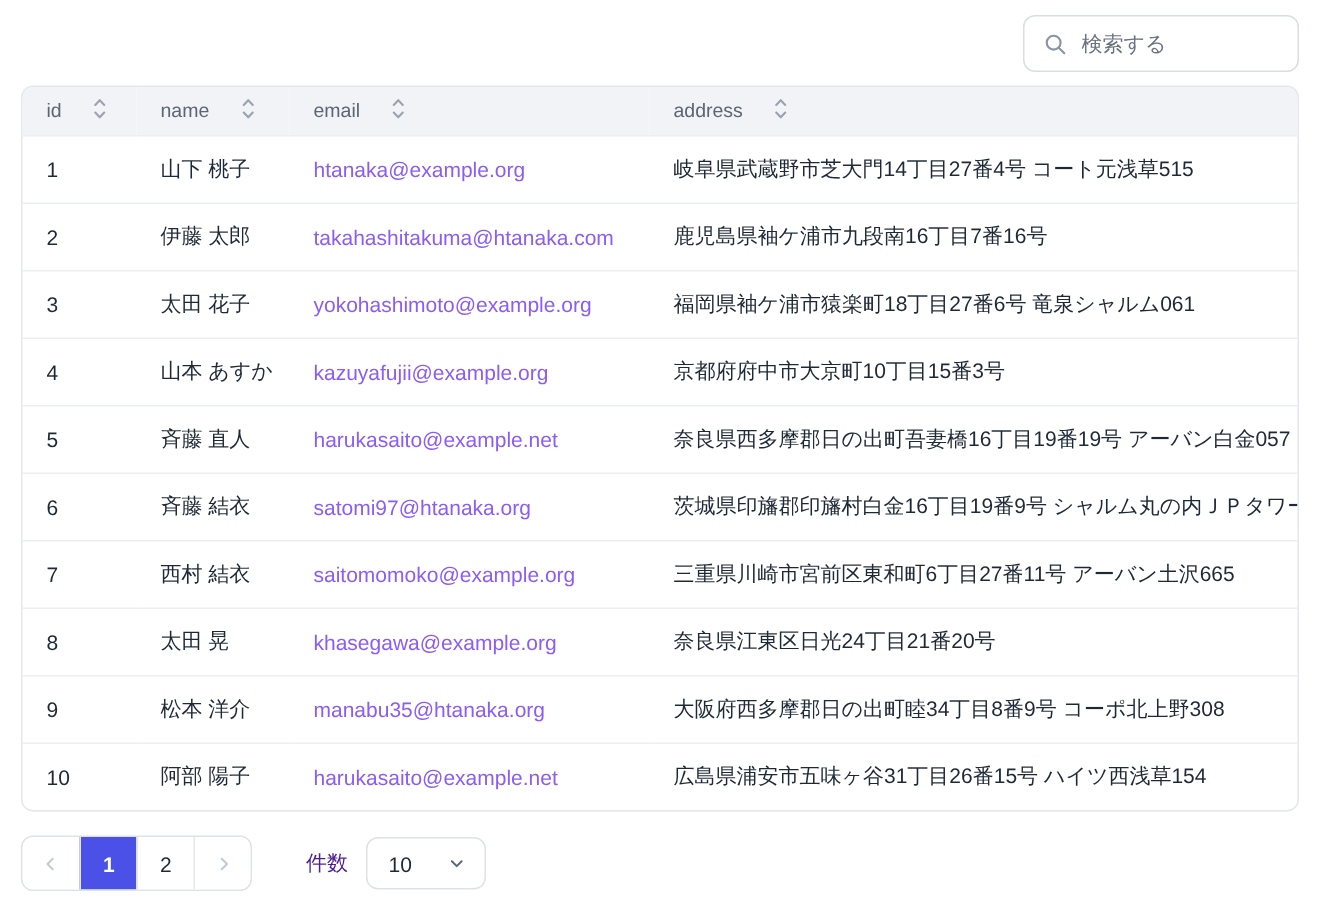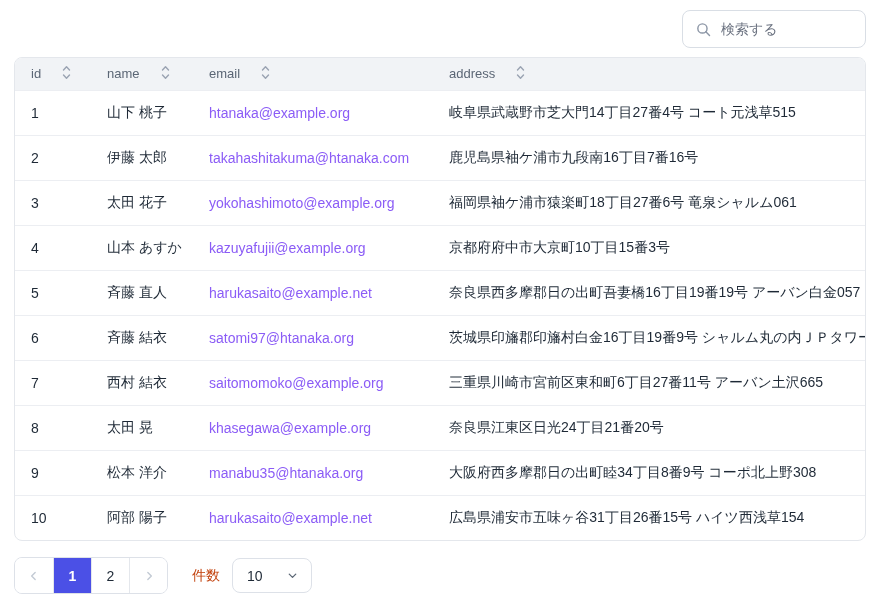--- a/index.html
+++ b/index.html
@@ -84,21 +84,21 @@
     display: flex; align-items: center; justify-content: center;
     cursor: pointer;
   }
   .pager button:first-child { border-left: none; }
   .pager button.active {
     background: #4b50e6;
     color: #ffffff;
     font-weight: 600;
   }
   .pager .nav-chevron { color: #c3cad4; }
-  .count-label { margin-left: 24px; font-size: 14px; color: #c2410c; }
+  .count-label { margin-left: 36px; font-size: 14px; color: #4c1d95; }
   .count-select {
     margin-left: 12px;
     width: 80px; height: 35px;
     border: 1px solid #dde1e8;
     border-radius: 8px;
     display: flex; align-items: center;
     padding: 0 12px 0 14px;
     font-size: 14px;
     color: #1e2936;
     background: #fff;

